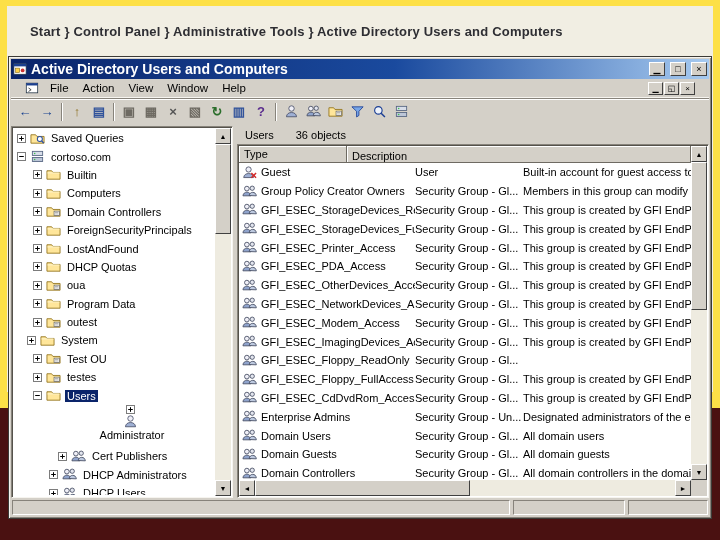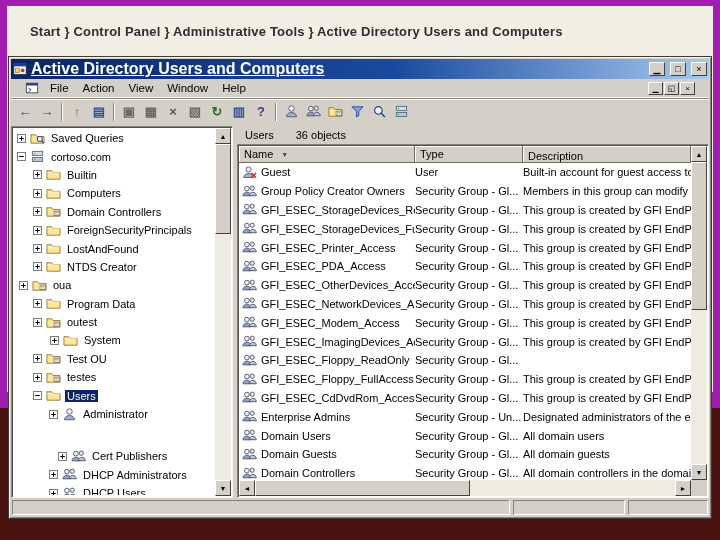--- a/index.html
+++ b/index.html
@@ -1,28 +1,28 @@
 <!DOCTYPE html>
 <html><head>
 <meta charset="utf-8">
 <style>
   * { margin:0; padding:0; box-sizing:border-box; font-family:"Liberation Sans", sans-serif; }
   html,body { width:720px; height:540px; overflow:hidden; background:#4a1111; }
-  .slide { position:relative; width:720px; height:408px; background:#a21caf; }
+  .slide { position:relative; width:720px; height:408px; background:#fde047; }
   .slide-inner { position:absolute; left:7px; top:6px; right:7px; bottom:16px; background:#f1eee3; }
   .breadcrumb { position:absolute; left:23px; top:18px; font-size:13px; font-weight:bold; color:#2e2e33; white-space:nowrap; letter-spacing:0.2px; }
 
   
   .win { position:absolute; left:1px; top:50px; width:704px; height:463px; background:#d4d0c8;
          border:1px solid #3c3a36; box-shadow: inset 1px 1px 0 #f6f4ef, inset -1px -1px 0 #87837b; padding:2px; }
   .titlebar { height:20px; display:flex; align-items:center; gap:4px; padding:0 2px;
               background:linear-gradient(90deg,#0a246a 0%,#1a4a9e 55%,#a6caf0 100%); }
   .title-icon { width:14px; height:14px; flex:none; display:inline-flex; }
   .title-icon svg { width:14px; height:14px; }
-  .title-text { flex:1; color:#fff; font-weight:bold; font-size:16px; white-space:nowrap; overflow:hidden;text-decoration:underline; }
+  .title-text { flex:1; color:#fff; font-weight:bold; font-size:14px; white-space:nowrap; overflow:hidden; }
   .cap-btn { width:16px; height:14px; background:#d4d0c8; border:1px solid; border-color:#fff #404040 #404040 #fff;
              font-size:9px; line-height:12px; text-align:center; color:#000; margin-left:1px; }
 
   .menubar { height:19px; display:flex; align-items:center; font-size:11.5px; padding:0 14px; position:relative;
              border-bottom:1px solid #f6f4ef; }
   .child-icon { width:14px; height:14px; display:inline-flex; margin-right:4px; }
   .child-icon svg { width:14px; height:14px; }
   .menu-item { padding:1px 7px; color:#000; }
   .mdi-btns { margin-left:auto; display:flex; }
   .mdi-btn { width:15px; height:13px; background:#d4d0c8; border:1px solid; border-color:#fff #404040 #404040 #fff;
@@ -310,23 +310,23 @@
                     <rect x="0.5" y="0.5" width="8" height="8" fill="#fff" stroke="#7c7c7c"></rect>
                     <path d="M2.2 4.5h4.6M4.5 2.2v4.6" stroke="#000" stroke-width="1"></path>
                   </svg>
                 </span>
                 <span class="icn">
                   <svg viewBox="0 0 16 16">
                     <path d="M1 4h5l1.4 1.8H15V13H1z" fill="#ffe69a" stroke="#8f6f17" stroke-width="0.9" stroke-linejoin="round"></path>
                     <path d="M1.5 6.3h13" stroke="#fff6cf" stroke-width="1"></path>
                   </svg>
                 </span>
-                <span class="tree-label">NTDS Creator</span>
-              </div>
-              <div class="tree-row" style="padding-left: 5px;">
+                <span class="tree-label">DHCP Quotas</span>
+              </div>
+              <div class="tree-row" style="padding-left: 19px;">
                 <span class="expander">
                   <svg viewBox="0 0 9 9">
                     <rect x="0.5" y="0.5" width="8" height="8" fill="#fff" stroke="#7c7c7c"></rect>
                     <path d="M2.2 4.5h4.6M4.5 2.2v4.6" stroke="#000" stroke-width="1"></path>
                   </svg>
                 </span>
                 <span class="icn">
                   <svg viewBox="0 0 16 16">
                     <path d="M1 4h5l1.4 1.8H15V13H1z" fill="#ffe69a" stroke="#8f6f17" stroke-width="0.9"></path>
                     <rect x="8.6" y="7.6" width="5.6" height="4.6" fill="#fff" stroke="#666" stroke-width="0.8"></rect>
@@ -359,21 +359,21 @@
                 </span>
                 <span class="icn">
                   <svg viewBox="0 0 16 16">
                     <path d="M1 4h5l1.4 1.8H15V13H1z" fill="#ffe69a" stroke="#8f6f17" stroke-width="0.9"></path>
                     <rect x="8.6" y="7.6" width="5.6" height="4.6" fill="#fff" stroke="#666" stroke-width="0.8"></rect>
                     <path d="M9.6 9h3.6M9.6 10.6h3.6" stroke="#888" stroke-width="0.7"></path>
                   </svg>
                 </span>
                 <span class="tree-label">outest</span>
               </div>
-              <div class="tree-row" style="padding-left: 36px;">
+              <div class="tree-row" style="padding-left: 13px;">
                 <span class="expander">
                   <svg viewBox="0 0 9 9">
                     <rect x="0.5" y="0.5" width="8" height="8" fill="#fff" stroke="#7c7c7c"></rect>
                     <path d="M2.2 4.5h4.6M4.5 2.2v4.6" stroke="#000" stroke-width="1"></path>
                   </svg>
                 </span>
                 <span class="icn">
                   <svg viewBox="0 0 16 16">
                     <path d="M1 4h5l1.4 1.8H15V13H1z" fill="#ffe69a" stroke="#8f6f17" stroke-width="0.9" stroke-linejoin="round"></path>
                     <path d="M1.5 6.3h13" stroke="#fff6cf" stroke-width="1"></path>
@@ -421,21 +421,21 @@
                   </svg>
                 </span>
                 <span class="icn">
                   <svg viewBox="0 0 16 16">
                     <path d="M1 4h5l1.4 1.8H15V13H1z" fill="#ffe69a" stroke="#8f6f17" stroke-width="0.9" stroke-linejoin="round"></path>
                     <path d="M1.5 6.3h13" stroke="#fff6cf" stroke-width="1"></path>
                   </svg>
                 </span>
                 <span class="tree-label selected">Users</span>
               </div>
-              <div class="tree-row" style="padding-left: 35px;">
+              <div class="tree-row" style="padding-left: 35px; flex-direction: column;">
                 <span class="expander">
                   <svg viewBox="0 0 9 9">
                     <rect x="0.5" y="0.5" width="8" height="8" fill="#fff" stroke="#7c7c7c"></rect>
                     <path d="M2.2 4.5h4.6M4.5 2.2v4.6" stroke="#000" stroke-width="1"></path>
                   </svg>
                 </span>
                 <span class="icn">
                   <svg viewBox="0 0 16 16">
                     <circle cx="8" cy="4.8" r="2.9" fill="#efeff7" stroke="#4a5068" stroke-width="0.9"></circle>
                     <path d="M2.6 13.6c.3-3 2.5-4.5 5.4-4.5s5.1 1.5 5.4 4.5z" fill="#9fb0d4" stroke="#4a5068" stroke-width="0.9"></path>
@@ -521,24 +521,20 @@
 
         <div class="splitter"></div>
 
         <div class="list-pane">
           <div class="banner">
             <span>Users</span>
             <span class="count">36 objects</span>
           </div>
           <div class="list-box">
             <div class="header-row" id="header-row">
-                <div class="hcell w-name">
-                  <span>Name</span>
-                  <span class="sort">▼</span>
-                </div>
                 <div class="hcell w-type">
                   <span>Type</span>
                 </div>
                 <div class="hcell w-desc">
                   <span>Description</span>
                 </div>
                 <div class="hcell hfill"></div>
               </div>
             <div class="rows" id="rows">
                 <div class="lrow">

